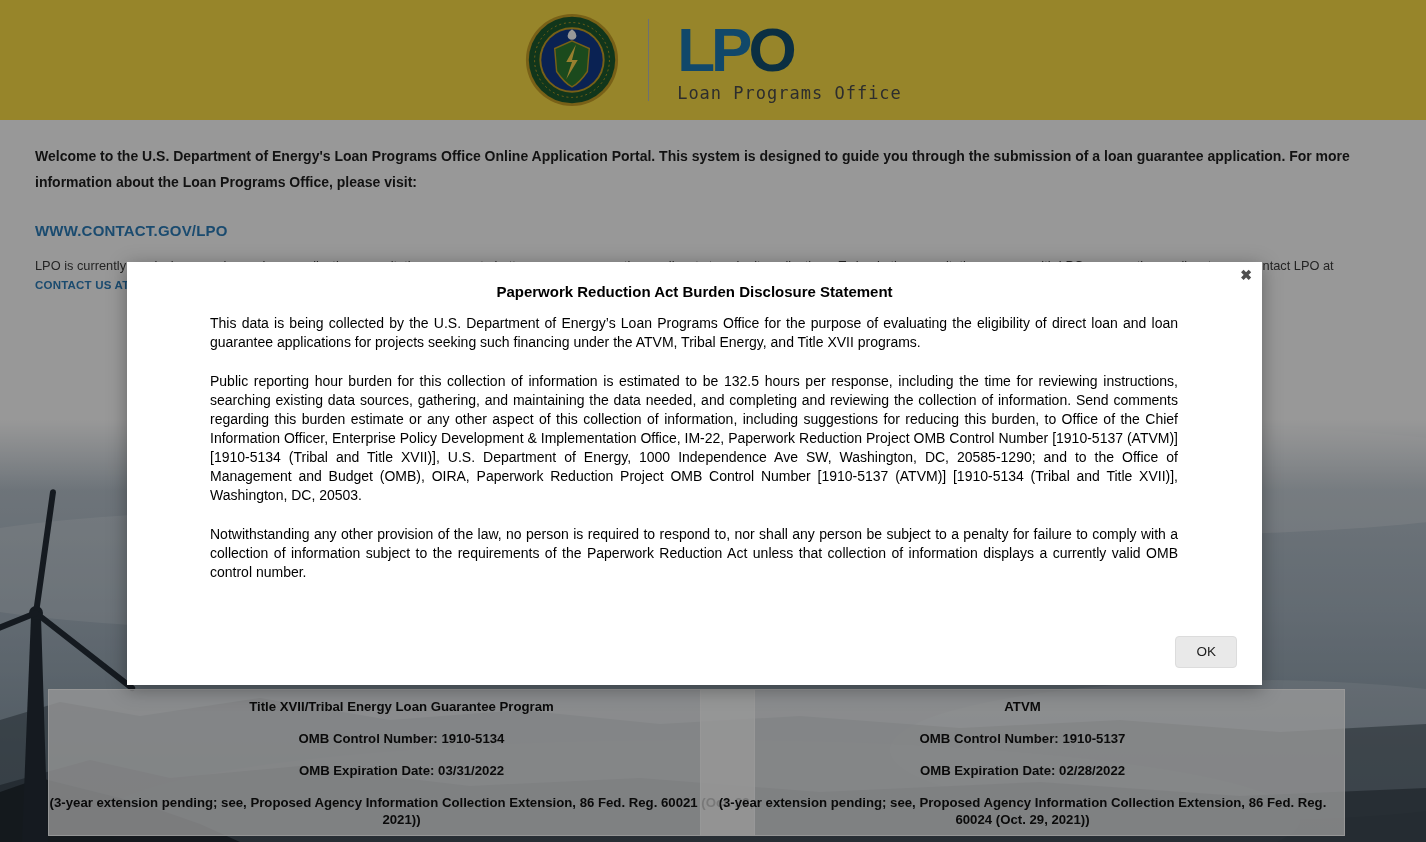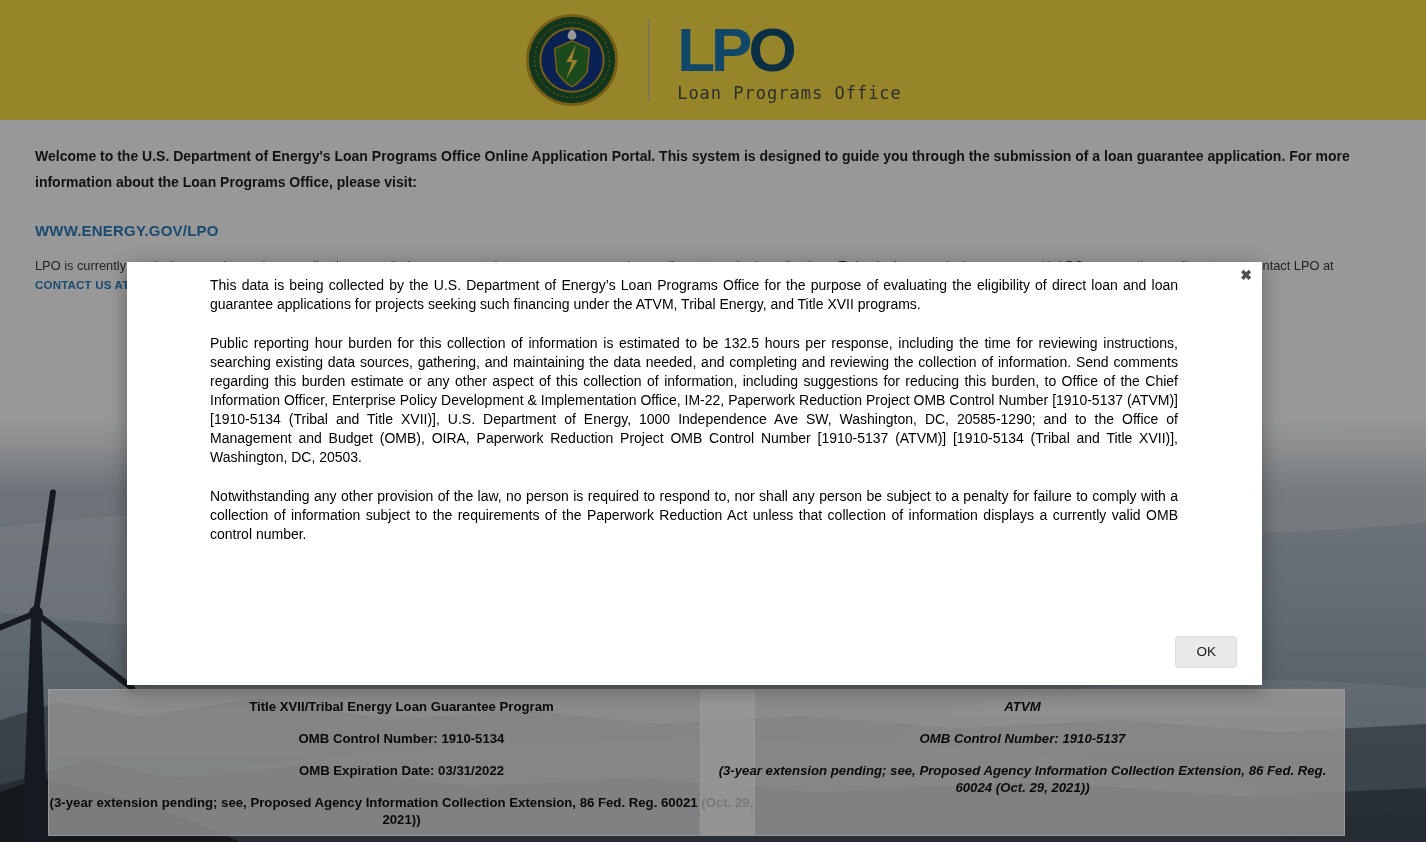--- a/index.html
+++ b/index.html
@@ -32,21 +32,21 @@
   .energy-link { display:inline-block; margin-top:27px; font-size:15px; font-weight:bold;
                  color:#2d7ebb; text-decoration:none; letter-spacing:.2px; }
   .consult { margin-top:17px; font-size:12.8px; color:#3d3d3d; line-height:18px; width:1330px; }
   .contact-link { display:inline-block; margin-top:3px; font-size:11.5px; font-weight:bold;
                   color:#2d7ebb; text-decoration:none; letter-spacing:.2px; }
 
   
   .program-box { position:absolute; top:689px; height:147px; background:rgba(255,255,255,0.78);
                  border:1px solid rgba(255,255,255,0.9); text-align:center; padding-top:8px; }
   .program-box.left  { left:48px;  width:707px; }
-  .program-box.right { left:700px; width:645px;font-style:italic; }
+  .program-box.right { left:700px; width:645px; }
   .program-box .line { font-size:13.2px; font-weight:bold; color:#111; line-height:17px; margin-bottom:15px; }
   .program-box .note { margin-bottom:16px; padding:0 0; }
 
   
   .backdrop { position:absolute; inset:0; background:rgba(0,0,0,0.405); }
 
   .modal { position:absolute; left:127px; top:262px; width:1135px; height:423px;
            background:#ffffff; box-shadow:0 4px 18px rgba(0,0,0,0.35); }
   .modal-close { position:absolute; top:4px; right:10px; font-size:14px; color:#4f4f4f;
                  cursor:pointer; font-weight:bold; line-height:18px; }
@@ -110,42 +110,44 @@
     </svg>
     <div class="logo-divider"></div>
     <div class="lpo-logo">
       <div class="lpo-word"><span class="lp">LP</span><span class="o">O</span></div>
       <div class="lpo-sub">Loan Programs Office</div>
     </div>
   </div>
 
   <div class="intro">
     <div class="welcome">Welcome to the U.S. Department of Energy's Loan Programs Office Online Application Portal. This system is designed to guide you through the submission of a loan guarantee application. For more information about the Loan Programs Office, please visit:</div>
-    <a class="energy-link" href="#">WWW.ENERGY.GOV/LPO</a>
+    <a class="energy-link" href="#">WWW.CONTACT.GOV/LPO</a>
     <div class="consult">LPO is currently employing an enhanced pre-application consultation process, to better prepare prospective applicants to submit applications. To begin the consultation process with LPO, prospective applicants may contact LPO at</div>
     <a class="contact-link" href="#">CONTACT US AT:</a>
   </div>
 
   <div class="program-box left">
     <div class="line">Title XVII/Tribal Energy Loan Guarantee Program</div>
     <div class="line">OMB Control Number: 1910-5134</div>
     <div class="line">OMB Expiration Date: 03/31/2022</div>
     <div class="line note">(3-year extension pending; see, Proposed Agency Information Collection Extension, 86 Fed. Reg. 60021 (Oct. 29, 2021))</div>
   </div>
   <div class="program-box right">
     <div class="line">ATVM</div>
     <div class="line">OMB Control Number: 1910-5137</div>
+    <div class="line">OMB Expiration Date: 02/28/2022</div>
     <div class="line note">(3-year extension pending; see, Proposed Agency Information Collection Extension, 86 Fed. Reg. 60024 (Oct. 29, 2021))</div>
   </div>
 
 </div>
 
 <div class="backdrop"></div>
 
 <div class="modal">
   <span class="modal-close">✖</span>
+  <div class="modal-title">Paperwork Reduction Act Burden Disclosure Statement</div>
   <div class="modal-body">
     <p>This data is being collected by the U.S. Department of Energy’s Loan Programs Office for the purpose of evaluating the eligibility of direct loan and loan guarantee applications for projects seeking such financing under the ATVM, Tribal Energy, and Title XVII programs.</p>
     <p>Public reporting hour burden for this collection of information is estimated to be 132.5 hours per response, including the time for reviewing instructions, searching existing data sources, gathering, and maintaining the data needed, and completing and reviewing the collection of information.  Send comments regarding this burden estimate or any other aspect of this collection of information, including suggestions for reducing this burden, to Office of the Chief Information Officer, Enterprise Policy Development &amp; Implementation Office, IM-22, Paperwork Reduction Project OMB Control Number [1910-5137 (ATVM)] [1910-5134 (Tribal and Title XVII)], U.S. Department of Energy, 1000 Independence Ave SW, Washington, DC, 20585-1290; and to the Office of Management and Budget (OMB), OIRA, Paperwork Reduction Project OMB Control Number [1910-5137 (ATVM)] [1910-5134 (Tribal and Title XVII)], Washington, DC, 20503.</p>
     <p>Notwithstanding any other provision of the law, no person is required to respond to, nor shall any person be subject to a penalty for failure to comply with a collection of information subject to the requirements of the Paperwork Reduction Act unless that collection of information displays a currently valid OMB control number.</p>
   </div>
   <button class="ok-button">OK</button>
 </div>
 
 </body></html>

